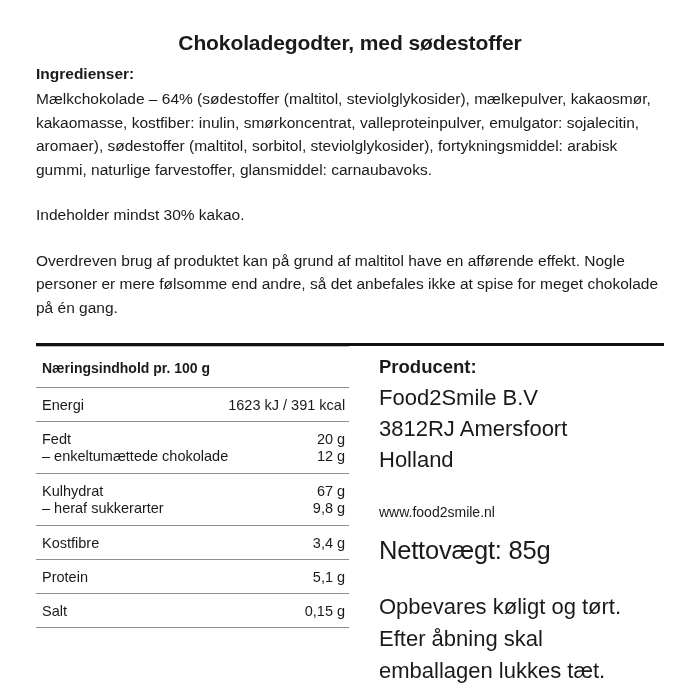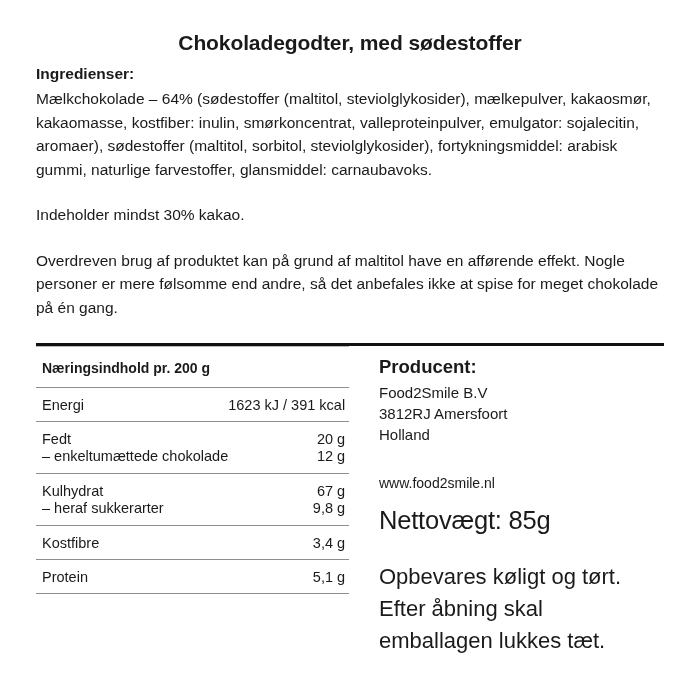--- a/index.html
+++ b/index.html
@@ -126,21 +126,21 @@
   }
 
   
   .producer-heading {
     font-size: 18.5px;
     font-weight: bold;
     margin: 0 0 1px 0;
     line-height: 1.42;
   }
   .producer-line {
-    font-size: 15px;
+    font-size: 22px;
     line-height: 1.42;
     margin: 0;
   }
   .website {
     font-size: 14px;
     line-height: 1.4;
     margin: 28px 0 0 0;
   }
   .net-weight {
     font-size: 25.5px;
@@ -169,21 +169,21 @@
   <p class="para para-warning">Overdreven brug af produktet kan på grund af maltitol have en afførende effekt. Nogle personer er mere følsomme end andre, så det anbefales ikke at spise for meget chokolade på én gang.</p>
 
   <hr class="main-rule">
 
   <div class="columns">
 
     <div class="col-left">
       <table class="nutri-table">
         <tbody>
           <tr>
-            <td class="nutri-head-cell" colspan="2">Næringsindhold pr. 200 g</td>
+            <td class="nutri-head-cell" colspan="2">Næringsindhold pr. 100 g</td>
           </tr>
         <tr class="nutri-row">
               <td class="cell-name">Energi</td>
               <td class="cell-val">1623 kJ / 391 kcal</td>
             </tr>
             <tr class="nutri-row no-rule tight">
               <td class="cell-name">Fedt</td>
               <td class="cell-val">20 g</td>
             </tr>
             <tr class="nutri-row sub">
@@ -198,20 +198,24 @@
               <td class="cell-name">– heraf sukkerarter</td>
               <td class="cell-val">9,8 g</td>
             </tr>
             <tr class="nutri-row">
               <td class="cell-name">Kostfibre</td>
               <td class="cell-val">3,4 g</td>
             </tr>
             <tr class="nutri-row">
               <td class="cell-name">Protein</td>
               <td class="cell-val">5,1 g</td>
+            </tr>
+            <tr class="nutri-row">
+              <td class="cell-name">Salt</td>
+              <td class="cell-val">0,15 g</td>
             </tr>
           </tbody>
       </table>
     </div>
 
     <div class="col-right">
       <div class="producer-heading">Producent:</div>
       <div class="producer-line">Food2Smile B.V</div>
       <div class="producer-line">3812RJ Amersfoort</div>
       <div class="producer-line">Holland</div>

